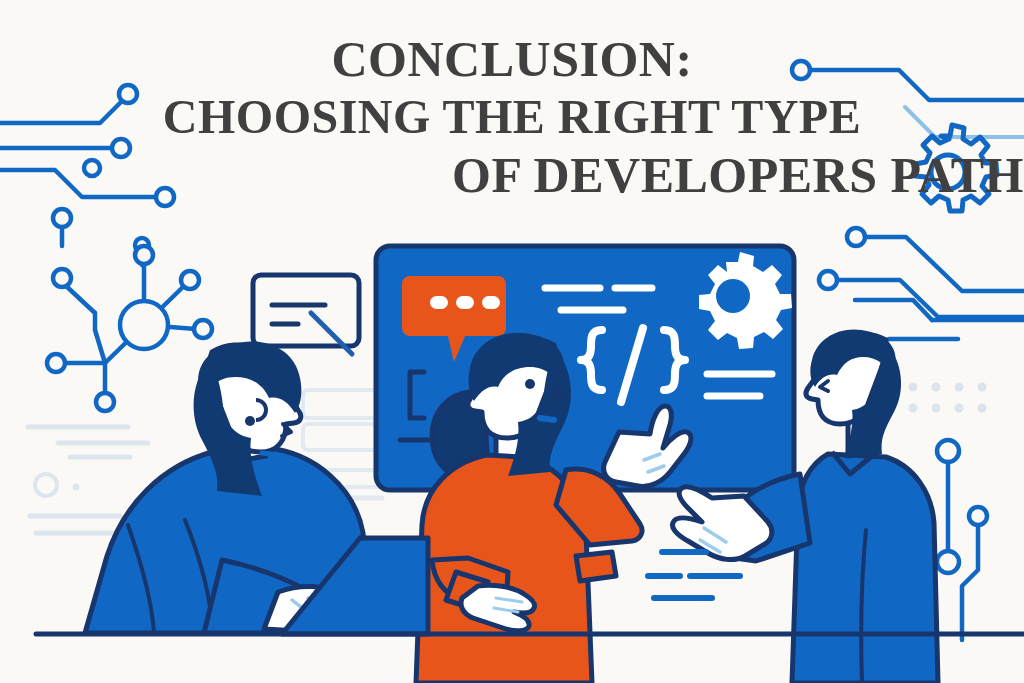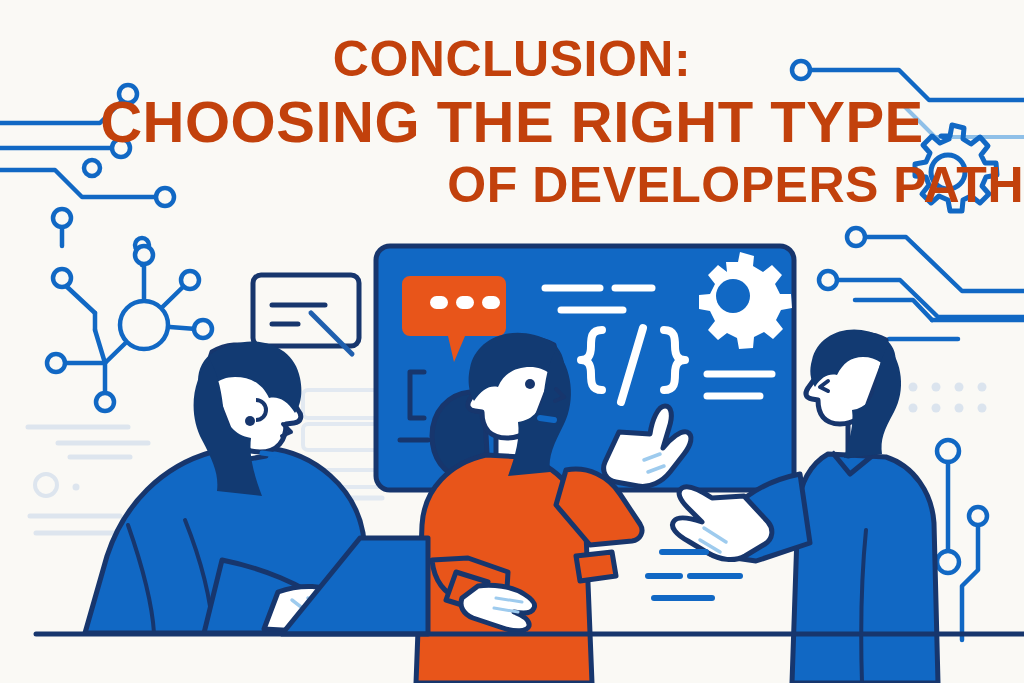--- a/index.html
+++ b/index.html
@@ -9,29 +9,29 @@
     font-family:"Liberation Sans", sans-serif;
   }
   #stage{position:relative;width:1024px;height:683px;overflow:hidden;background:#faf9f5;}
   #stage svg.layer{position:absolute;left:0;top:0;width:1024px;height:683px;}
   #title-block{
     position:absolute;left:0;top:34px;width:1024px;
     text-align:center;z-index:40;pointer-events:none;
   }
   #title-block .tline{
     display:block;
-    color:#c2410c;
+    color:#404040;
     font-weight:bold;
-    font-family:Liberation Sans, sans-serif;
+    font-family:Liberation Serif, serif;
     letter-spacing:0.5px;
     line-height:1.0;
     white-space:nowrap;
   }
   #title-block .l1{font-size:50px;margin-bottom:9px;}
-  #title-block .l2{font-size:58px;margin-bottom:9px;}
+  #title-block .l2{font-size:48px;margin-bottom:9px;}
   #title-block .l3{font-size:50px;text-align:right;}
 </style>
 </head>
 <body>
 
 <div id="stage">
 
   <svg class="layer" viewBox="0 0 1024 683" style="z-index:5">
 
     <g stroke="#dde5ee" stroke-width="5" stroke-linecap="round" fill="none">

